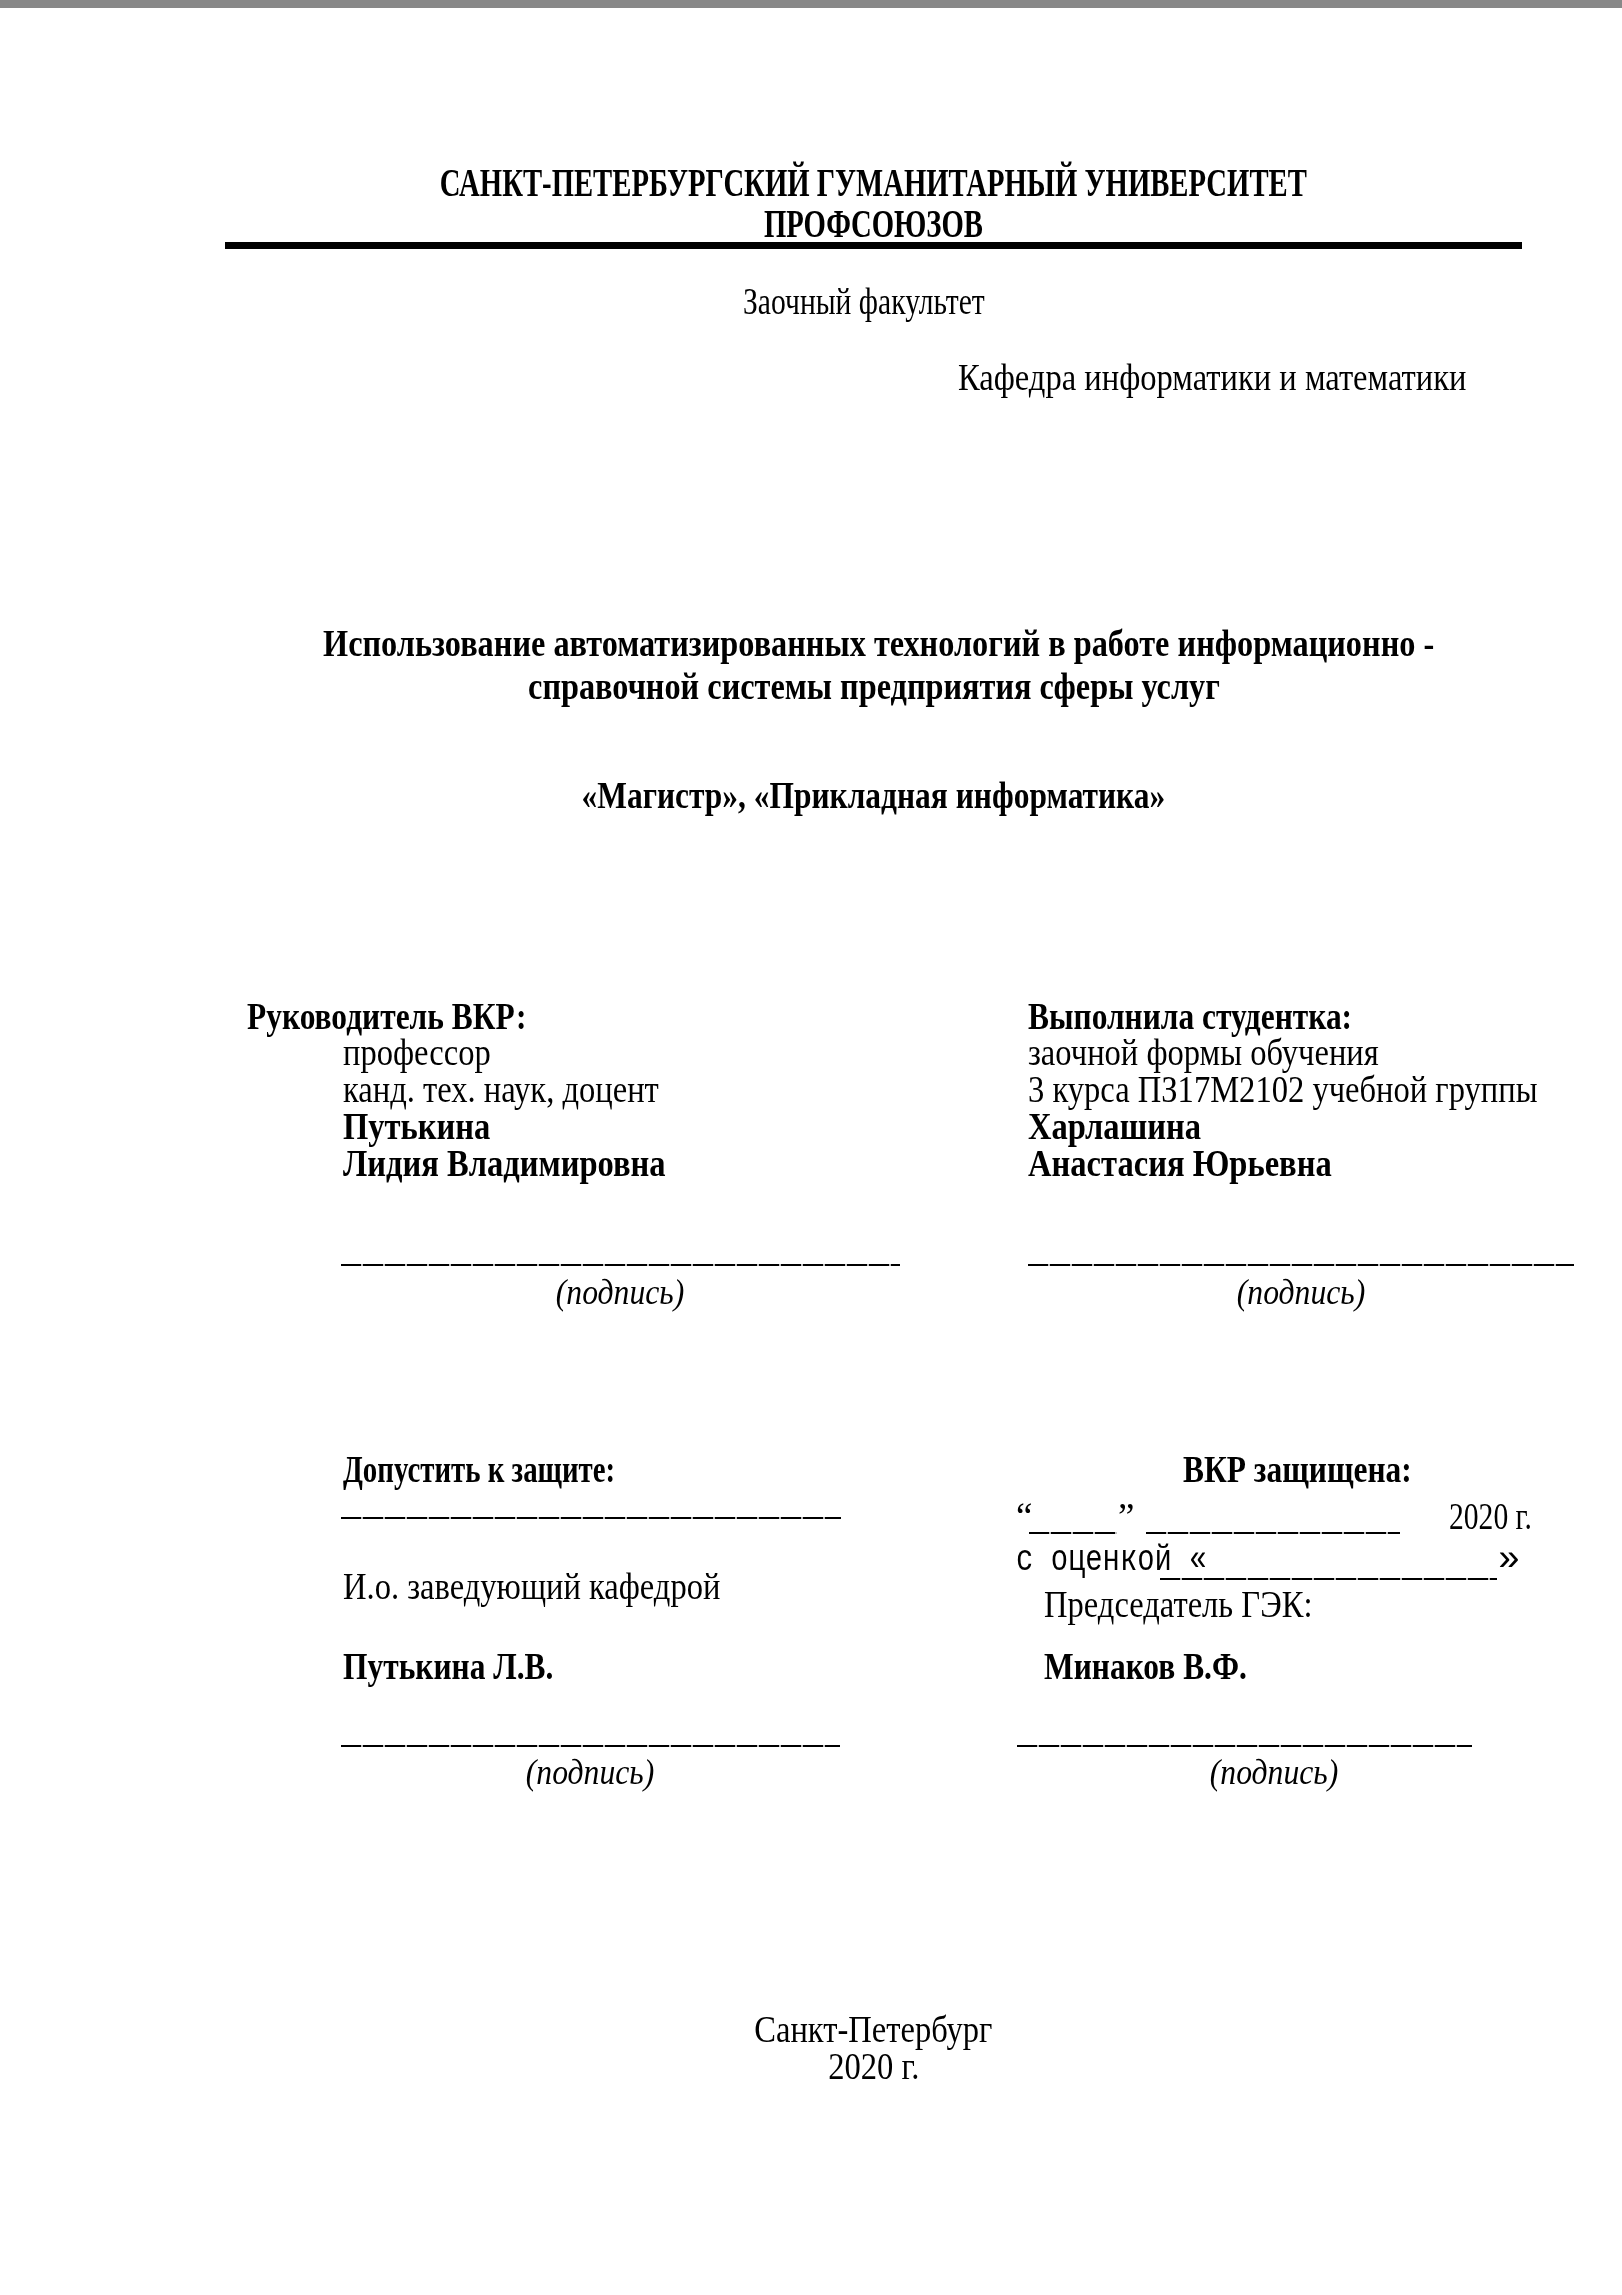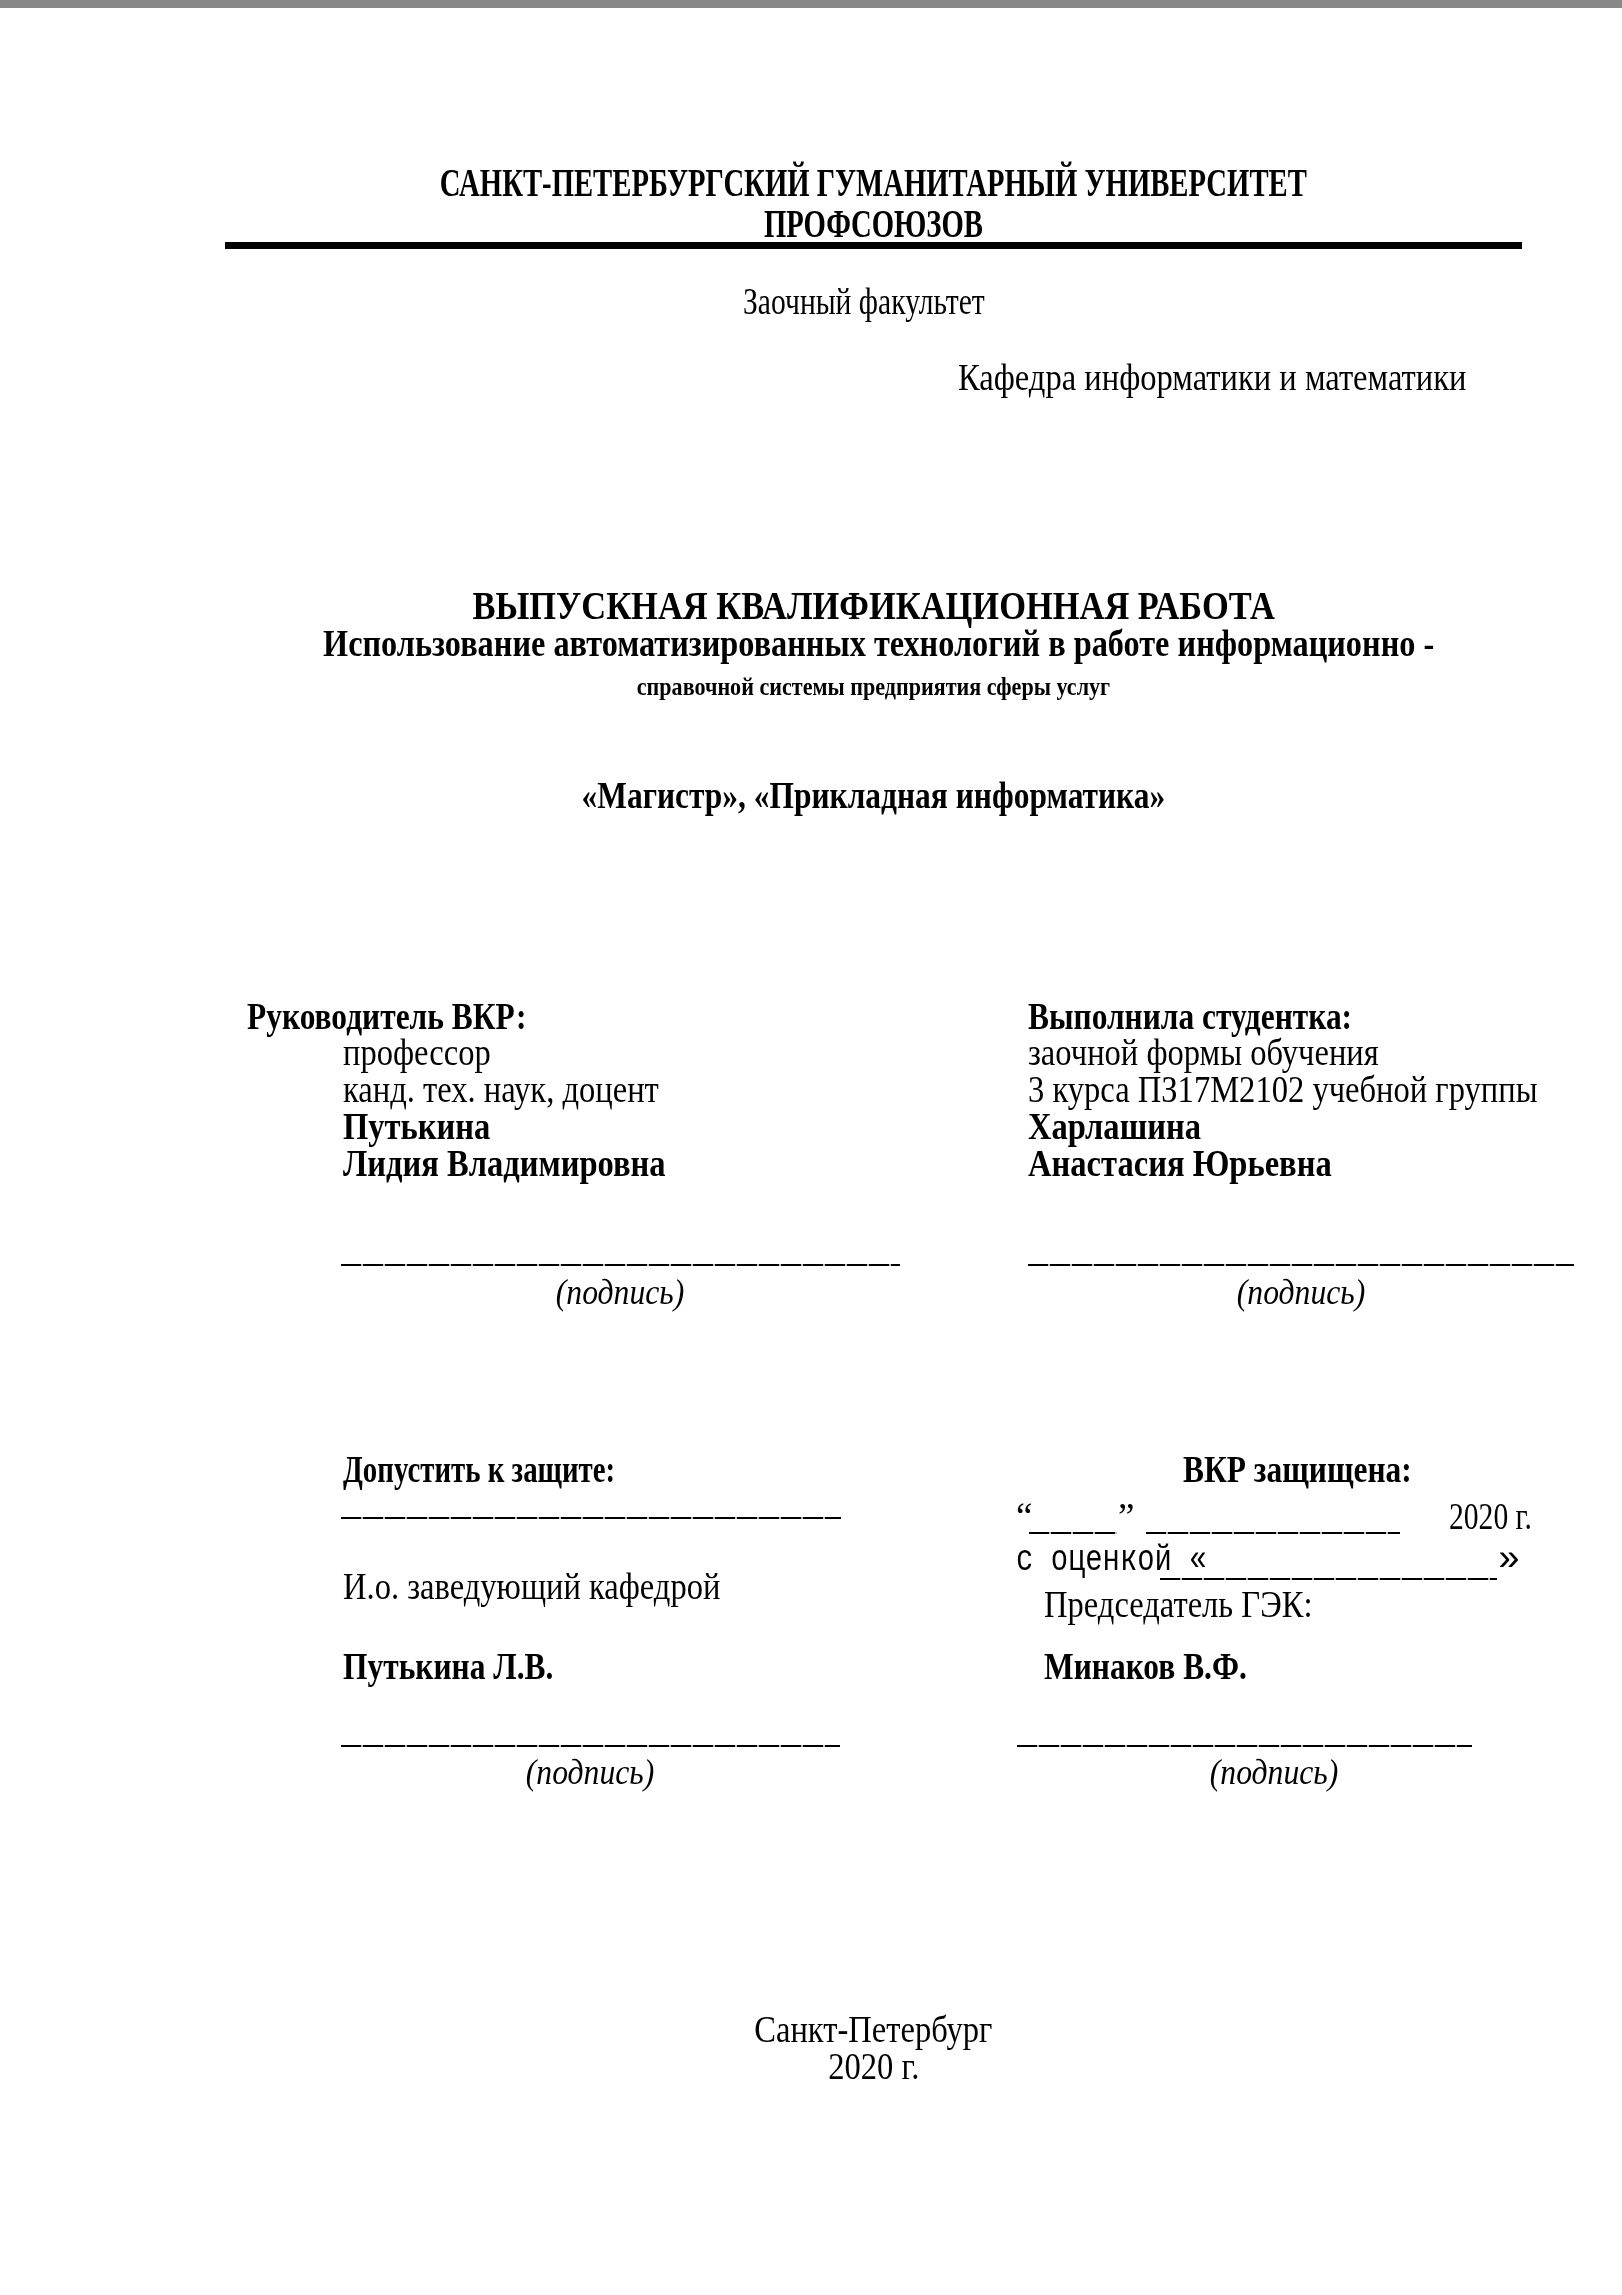--- a/index.html
+++ b/index.html
@@ -42,27 +42,24 @@
     <span class="sxc s70">САНКТ-ПЕТЕРБУРГСКИЙ ГУМАНИТАРНЫЙ УНИВЕРСИТЕТ</span>
   </div>
   <div class="c b hdr" style="top:195px;">
     <span class="sxc s70">ПРОФСОЮЗОВ</span>
   </div>
   <div class="rule" style="left:225px;top:234px;width:1297px;height:7px;"></div>
 
   <div class="t sxl s80" style="left:743px;top:273px;">Заочный факультет</div>
   <div class="t sxl s88" style="left:958px;top:349px;">Кафедра информатики и математики</div>
 
-  <div class="c b" style="top:577px;font-size:41px;">
-    <span class="sxc s84">ВЫПУСКНАЯ КВАЛИФИКАЦИОННАЯ РАБОТА</span>
-  </div>
   <div class="c b" style="top:615px;font-size:38px;text-align:center;">
     <span class="sxc s85">Использование автоматизированных технологий в работе информационно -</span>
   </div>
-  <div class="c b" style="top:658px;font-size:26px;">
+  <div class="c b" style="top:658px;font-size:38px;">
     <span class="sxc s85">справочной системы предприятия сферы услуг</span>
   </div>
 
   <div class="c b" style="top:767px;">
     <span class="sxc s85">«Магистр», «Прикладная информатика»</span>
   </div>
 
   <div class="t b sxl s85" style="left:247px;top:988px;">Руководитель ВКР:</div>
   <div class="t sxl s88" style="left:343px;top:1024px;">профессор</div>
   <div class="t sxl s88" style="left:343px;top:1061px;">канд. тех. наук, доцент</div>

